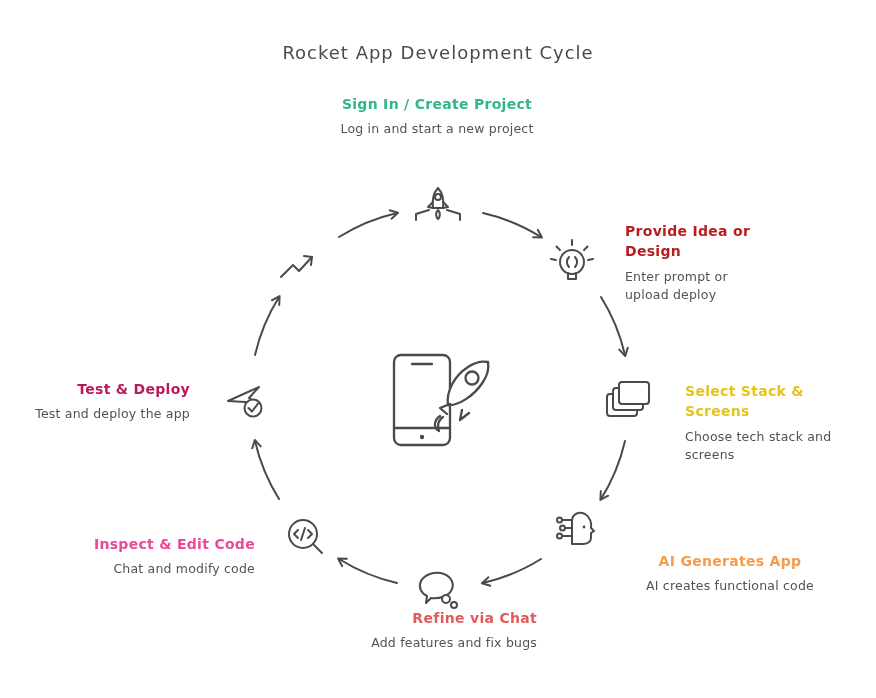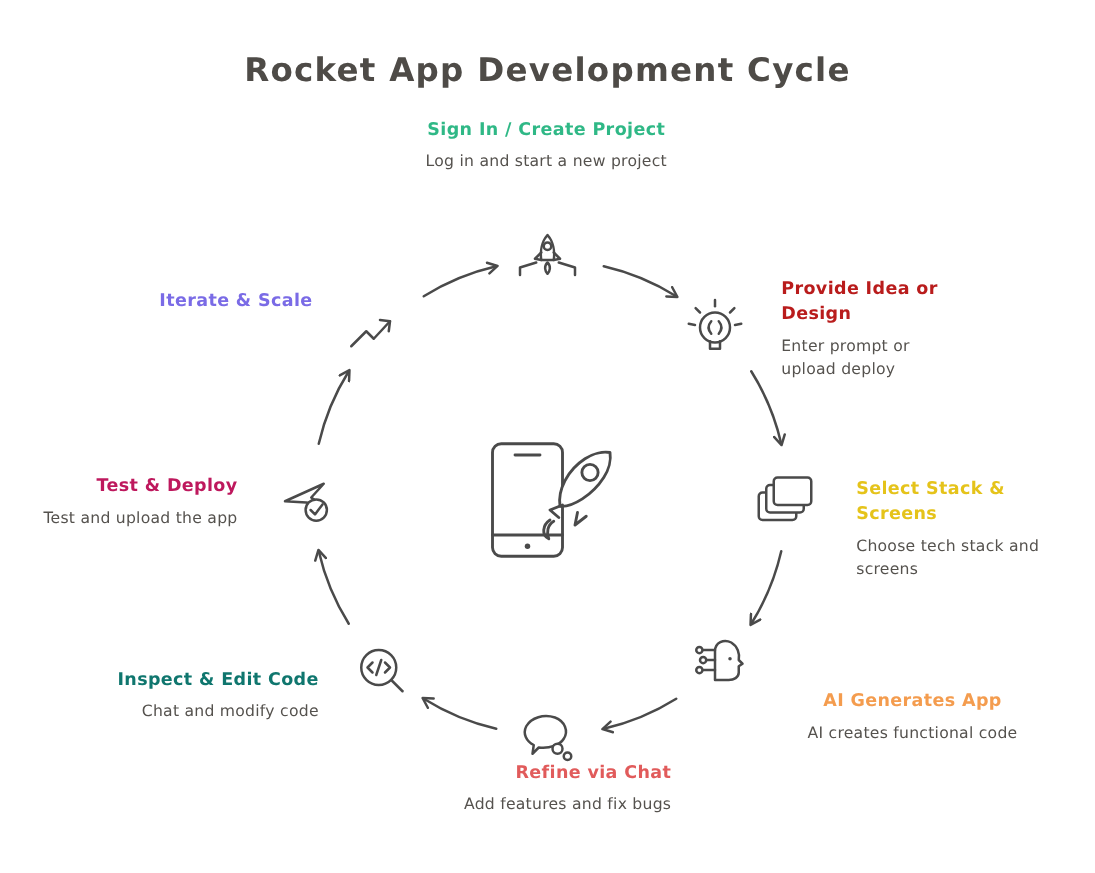--- a/index.html
+++ b/index.html
@@ -3,21 +3,21 @@
 <meta charset="utf-8">
 <style>
   html,body{margin:0;padding:0;}
   body{
     width:876px;height:698px;position:relative;overflow:hidden;
     background:#ffffff;
     font-family:"DejaVu Sans", sans-serif;
   }
   .page-title{
     position:absolute;left:0;top:42px;width:876px;text-align:center;
-    font-size:26px;font-weight:bold;letter-spacing:1px;color:#4E4B47;
+    font-size:18px;font-weight:normal;letter-spacing:1px;color:#4E4B47;
   }
   .diagram-svg{position:absolute;left:0;top:0;}
   .step{position:absolute;}
   .step .label{font-size:14px;font-weight:bold;line-height:1.45;letter-spacing:.3px;}
   .step .desc{font-size:12.5px;color:#55524E;line-height:1.45;margin-top:6px;letter-spacing:.2px;}
   
   .pos-signin  {left:337px;top:94px; width:200px;text-align:center;}
   .pos-idea    {left:625px;top:221px;width:138px;text-align:left;}
   .pos-stack   {left:685px;top:381px;width:186px;text-align:left;}
   .pos-stack .desc{max-width:152px;}
@@ -146,24 +146,23 @@
   <div class="label" style="color: rgb(244, 156, 78);">AI Generates App</div>
   <div class="desc">AI creates functional code</div>
 </div>
 
 <div class="step pos-refine">
   <div class="label" style="color: rgb(225, 91, 91);">Refine via Chat</div>
   <div class="desc">Add features and fix bugs</div>
 </div>
 
 <div class="step pos-inspect">
-  <div class="label" style="color: #0f766e;">Inspect &amp; Edit Code</div>
+  <div class="label" style="color: #ec4899;">Inspect &amp; Edit Code</div>
   <div class="desc">Chat and modify code</div>
 </div>
 
 <div class="step pos-deploy">
   <div class="label" style="color: #be185d;">Test &amp; Deploy</div>
-  <div class="desc">Test and upload the app</div>
+  <div class="desc">Test and deploy the app</div>
 </div>
 
 <div class="step pos-iterate">
-  <div class="label" style="color: rgb(122, 107, 230);">Iterate &amp; Scale</div>
 </div>
 
 </body></html>

